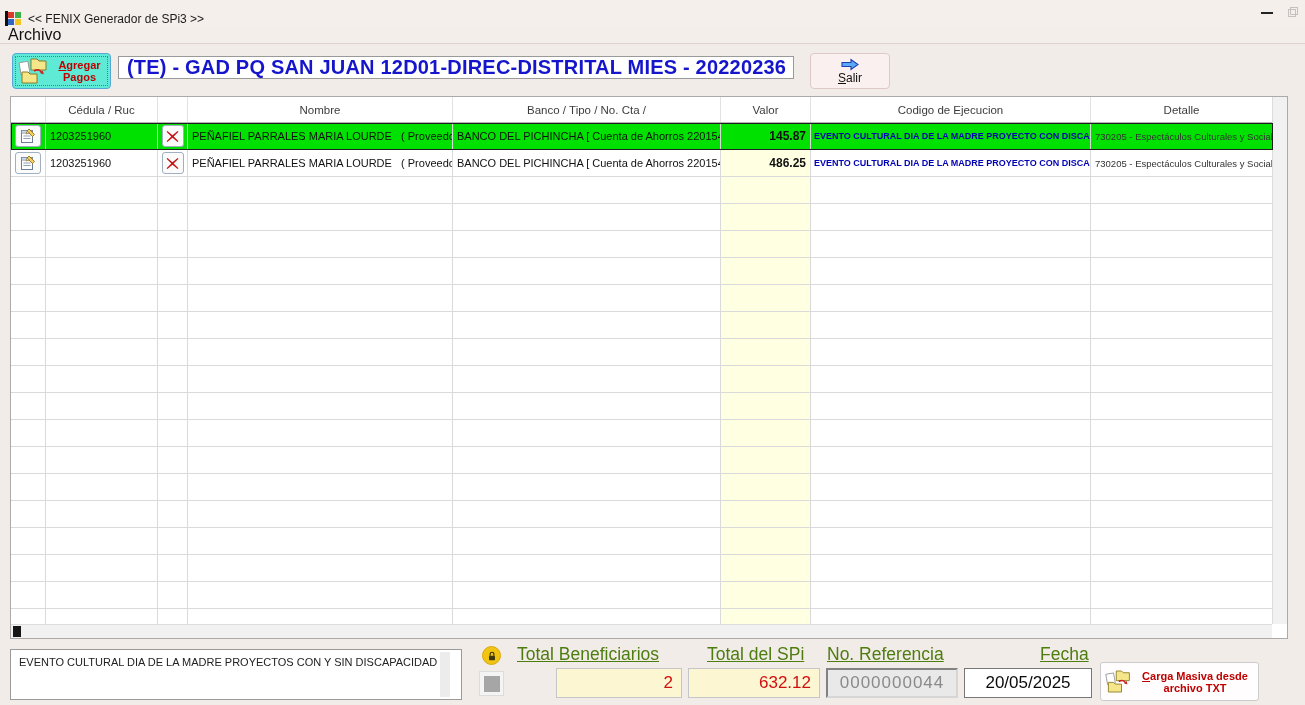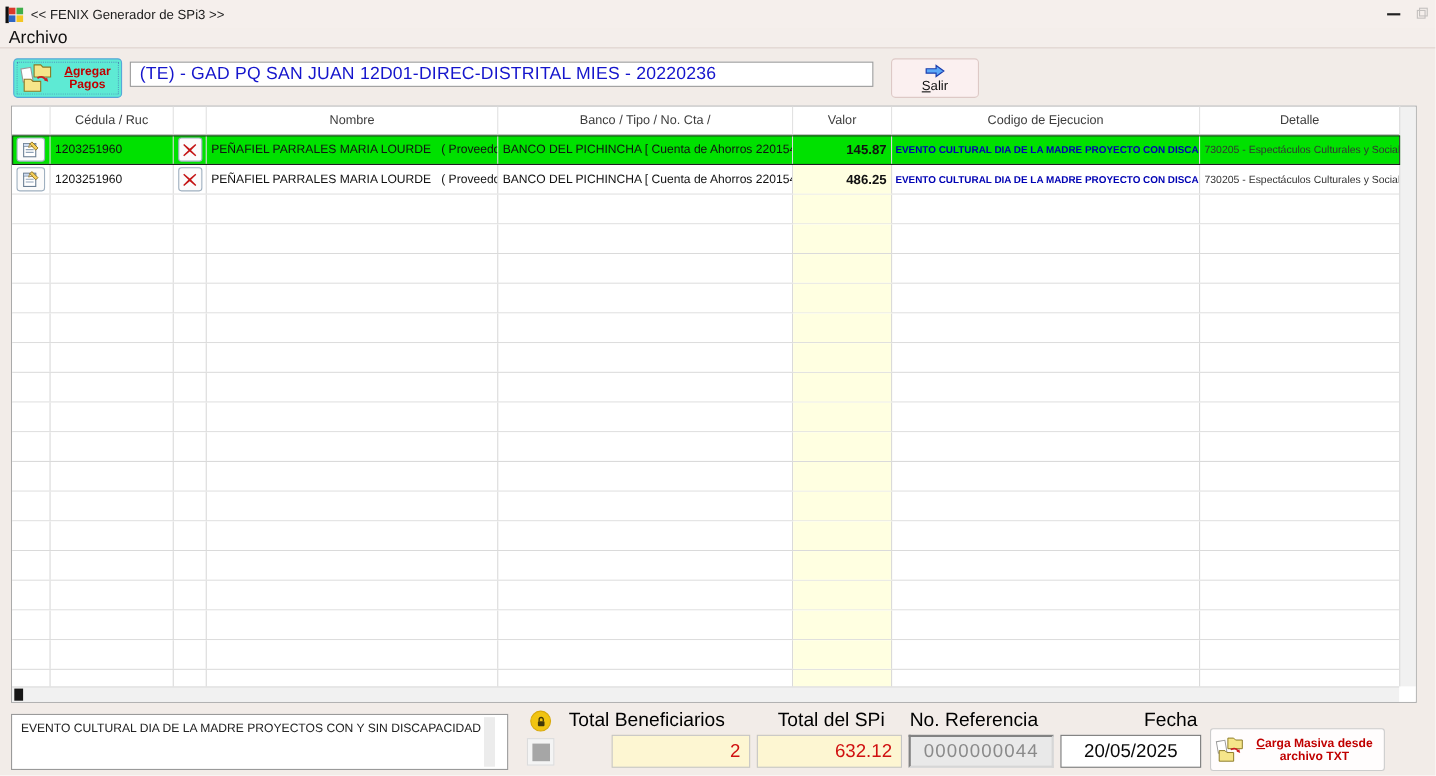--- a/index.html
+++ b/index.html
@@ -1,21 +1,21 @@
 <!DOCTYPE html>
 <html><head>
 <meta charset="utf-8">
 <style>
   * { margin:0; padding:0; box-sizing:border-box; }
   html,body { width:1305px; height:705px; overflow:hidden; }
   body { font-family:"Liberation Sans", sans-serif; background:#f2ece8; position:relative; }
 
   
   .titlebar { position:absolute; left:0; top:0; width:1305px; height:26px;
-              background:#f5efec; display:flex; align-items:center; }
+              background:#f5efec; display:flex; align-items:flex-end; }
   .win-flag { width:17px; height:15px; margin:0 6px 0 5px; position:relative; }
   .win-flag .pole { position:absolute; left:0; top:0; width:3px; height:15px; background:#111; }
   .win-flag .q { position:absolute; width:6px; height:6px; }
   .q.red    { left:3px;  top:1px;  background:#d93a2b; }
   .q.green  { left:10px; top:1px;  background:#3fae49; }
   .q.blue   { left:3px;  top:8px;  background:#2f66c4; }
   .q.yellow { left:10px; top:8px;  background:#f3c622; }
   .title-text { font-size:12px; color:#1b1b1b; }
   .win-controls { position:absolute; right:6px; top:0; height:26px; display:flex; align-items:center; gap:12px; }
   .btn-min { width:13px; height:26px; display:flex; align-items:center; justify-content:center; }
@@ -32,21 +32,21 @@
   
   .btn { border-radius:4px; cursor:default; }
   .btn-agregar { position:absolute; left:12px; top:53px; width:99px; height:36px;
                  background:#5eead4; border:1px solid #58a6d8; display:flex; align-items:center;
                  outline:1px dotted #4a7ab5; outline-offset:-4px; }
   .btn-agregar .label { font-size:11px; font-weight:bold; color:#c00000; line-height:12px; text-align:center; flex:1; }
   .btn-agregar .label div:first-child::first-letter { text-decoration:underline; }
   .folder-icon { width:32px; height:30px; margin-left:4px; flex:0 0 auto; }
 
   .doc-title { position:absolute; left:118px; top:56px; width:676px; height:23px; background:#fff;
-               border:1px solid #9a9a9a; font-size:16px; font-weight:normal; color:#1515cc;
+               border:1px solid #9a9a9a; font-size:20px; font-weight:bold; color:#1515cc;
                display:flex; align-items:center; padding-left:8px; letter-spacing:.2px; white-space:nowrap; overflow:hidden; }
 
   .btn-salir { position:absolute; left:810px; top:53px; width:80px; height:36px;
                background:#fbf0f0; border:1px solid #ddc9c6; display:flex; flex-direction:column;
                align-items:center; justify-content:center; }
   .btn-salir .label { font-size:12px; color:#111; }
   .btn-salir .label::first-letter { text-decoration:underline; }
 
   
   .grid { position:absolute; left:10px; top:96px; width:1278px; height:543px;
@@ -80,21 +80,21 @@
   
   .detalle-box { position:absolute; left:10px; top:649px; width:452px; height:51px; background:#fff;
                  border:1px solid #9a9a9a; font-size:11px; color:#222; padding:6px 20px 4px 8px; overflow:hidden; }
 
   .lock-badge { position:absolute; left:482px; top:646px; width:19px; height:19px; border-radius:50%;
                 background:#f1c411; border:1px solid #d9a90a; display:flex; align-items:center; justify-content:center; }
   .gray-square { position:absolute; left:479px; top:671px; width:25px; height:25px; background:#f4f4f4;
                  border:1px solid #dcdcdc; display:flex; align-items:center; justify-content:center; }
   .gray-square .inner { width:16px; height:16px; background:#a6a6a6; }
 
-  .f-label { position:absolute; top:644px; height:22px; font-size:17.5px; color:#000000; white-space:nowrap; }
+  .f-label { position:absolute; top:644px; height:22px; font-size:17.5px; color:#4d7c0f; white-space:nowrap;text-decoration:underline; }
   .lbl-benef { left:517px; }
   .lbl-spi   { left:707px; }
   .lbl-ref   { left:827px; }
   .lbl-fecha { left:1040px; }
 
   .f-field { position:absolute; top:668px; height:30px; display:flex; align-items:center; font-size:17px; }
   .fld-benef { left:556px; width:126px; background:#fdf6d2; border:1px solid #c6c6c6;
                justify-content:flex-end; padding-right:8px; color:#d01010; }
   .fld-spi   { left:688px; width:132px; background:#fdf6d2; border:1px solid #c6c6c6;
                justify-content:flex-end; padding-right:8px; color:#d01010; }

